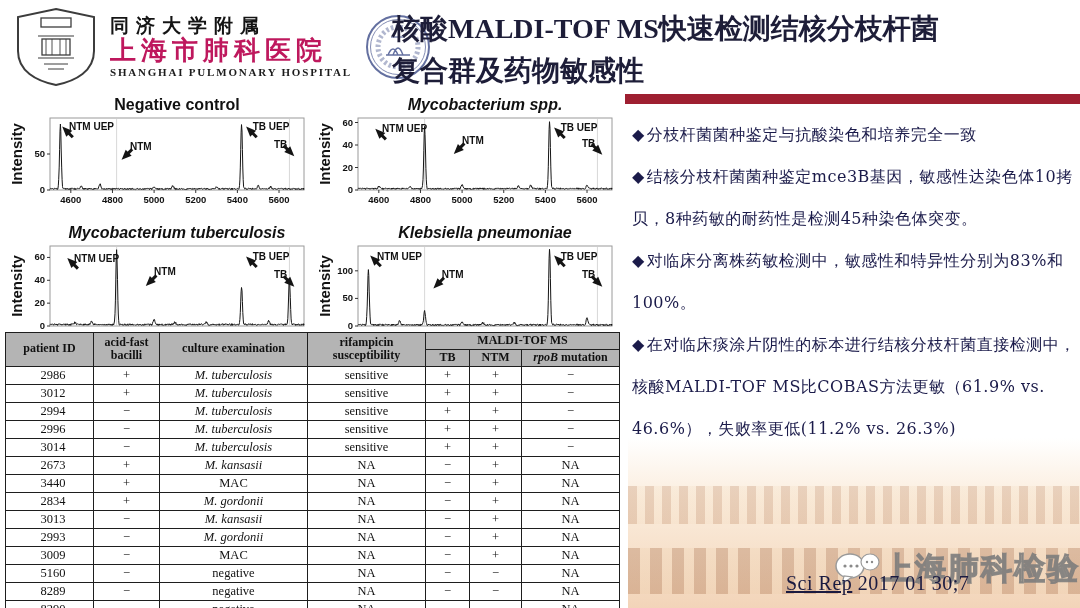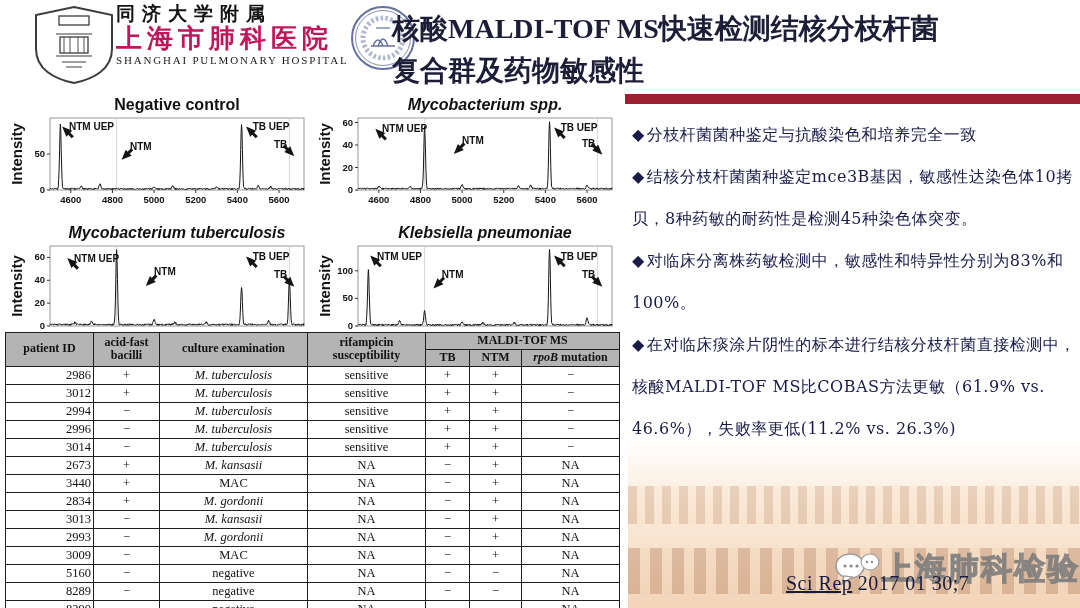--- a/index.html
+++ b/index.html
@@ -1,45 +1,45 @@
 <!DOCTYPE html>
 <html><head>
 <meta charset="utf-8">
 <style>
   html,body{margin:0;padding:0;background:#fff;}
   .slide{position:relative;width:1080px;height:608px;background:#fff;overflow:hidden;
          font-family:"Liberation Serif",serif;}
 
   
-  .logo{position:absolute;left:32px;top:4px;height:86px;display:flex;gap:0;}
+  .logo{position:absolute;left:14px;top:4px;height:86px;display:flex;align-items:center;gap:12px;}
   .logo-textcol{display:flex;flex-direction:column;align-items:flex-start;line-height:1;}
   .aff{font-size:19px;font-weight:bold;letter-spacing:7px;color:#141414;}
   .hosp-cn{font-size:26px;font-weight:bold;letter-spacing:5px;color:#be185d;margin-top:3px;}
-  .hosp-en{font-size:11px;font-weight:normal;letter-spacing:1.8px;color:#1c1c1c;margin-top:3px;}
+  .hosp-en{font-size:11px;font-weight:bold;letter-spacing:1.8px;color:#1c1c1c;margin-top:3px;}
   .title{position:absolute;left:392px;top:8px;width:684px;
          font-weight:bold;font-size:28px;color:#1d1d38;line-height:1.5;}
   .red-bar{position:absolute;left:625px;top:94px;width:455px;height:10px;background:#9e1f31;}
 
   
   .chart{position:absolute;width:302px;margin:0;padding:0;z-index:1;}
   svg.spectrum{display:block;}
   svg.spectrum text{font-family:"Liberation Sans",sans-serif;fill:#111;}
   svg.spectrum .tick{font-size:9.5px;font-weight:bold;}
   svg.spectrum .ann{font-size:10px;font-weight:bold;}
   svg.spectrum .ctitle{font-size:16px;font-weight:bold;}
   svg.spectrum .ctitle.it{font-style:italic;}
   svg.spectrum .ylab{font-size:15px;font-weight:bold;}
 
   
   table.results{position:absolute;left:5px;top:332px;width:614px;border-collapse:collapse;
                 background:#fff;z-index:3;table-layout:fixed;font-family:"Liberation Serif",serif;}
   .results th,.results td{border:1px solid #1e1e1e;}
   .results th{background:#b4b4b4;font-size:12px;font-weight:bold;padding:1px 2px;line-height:1.15;color:#111;}
   .results td{font-size:12.5px;height:17px;text-align:center;padding:0 2px;color:#111;line-height:1;}
-  .results td.left{text-align:right;padding-left:9px;}
+  .results td.left{text-align:center;padding-left:9px;}
   .results td.it{font-style:italic;}
 
   
   .bullets{position:absolute;left:632px;top:114px;width:446px;z-index:1;}
   .bullet{margin:0;font-size:16px;line-height:42px;color:#1b1b4a;letter-spacing:.5px;
           font-family:"DejaVu Serif","Liberation Serif",serif;}
   .diamond{margin-right:2px;}
 
   
   .photo{position:absolute;left:628px;top:438px;width:452px;height:170px;z-index:0;

